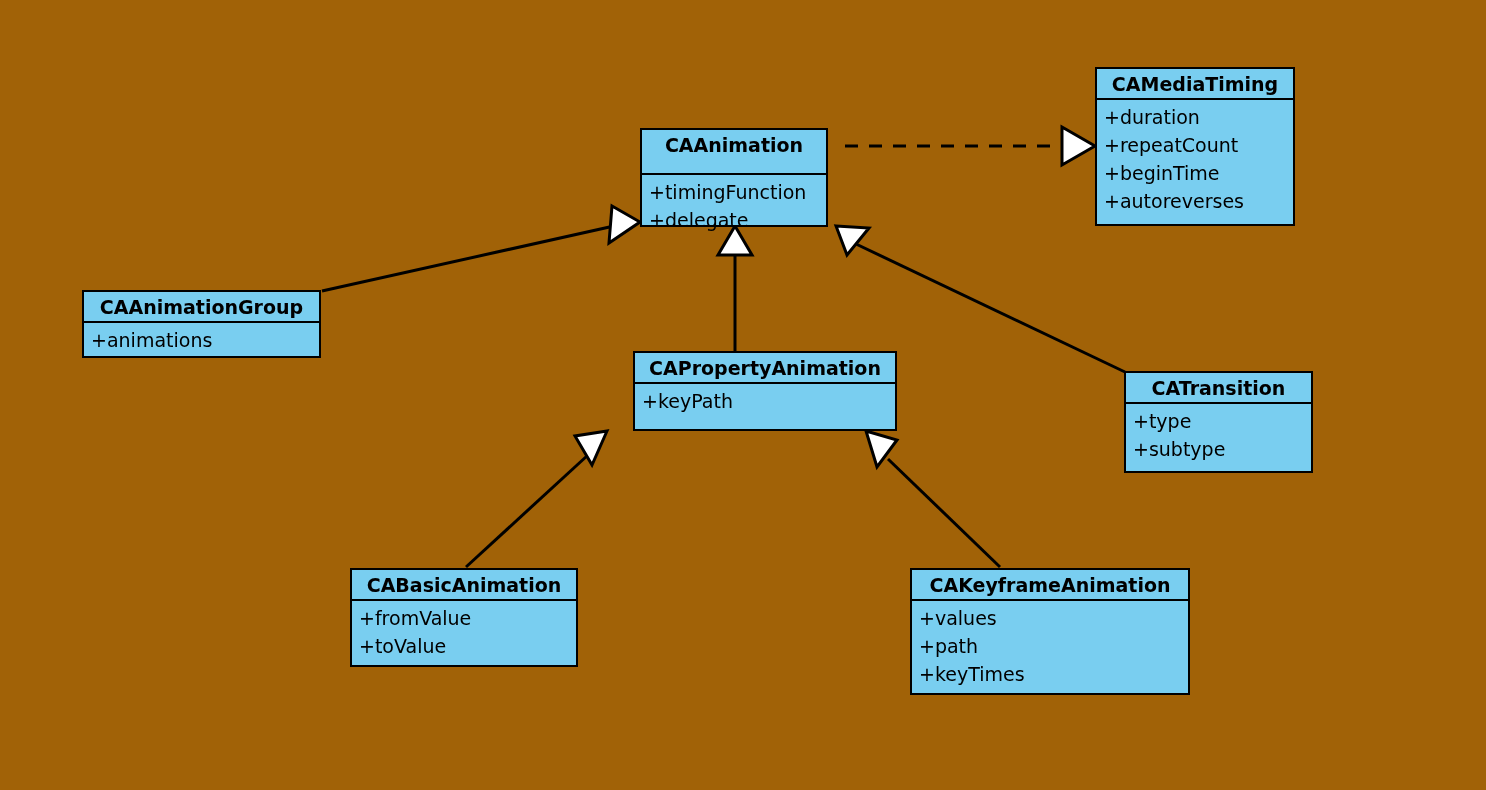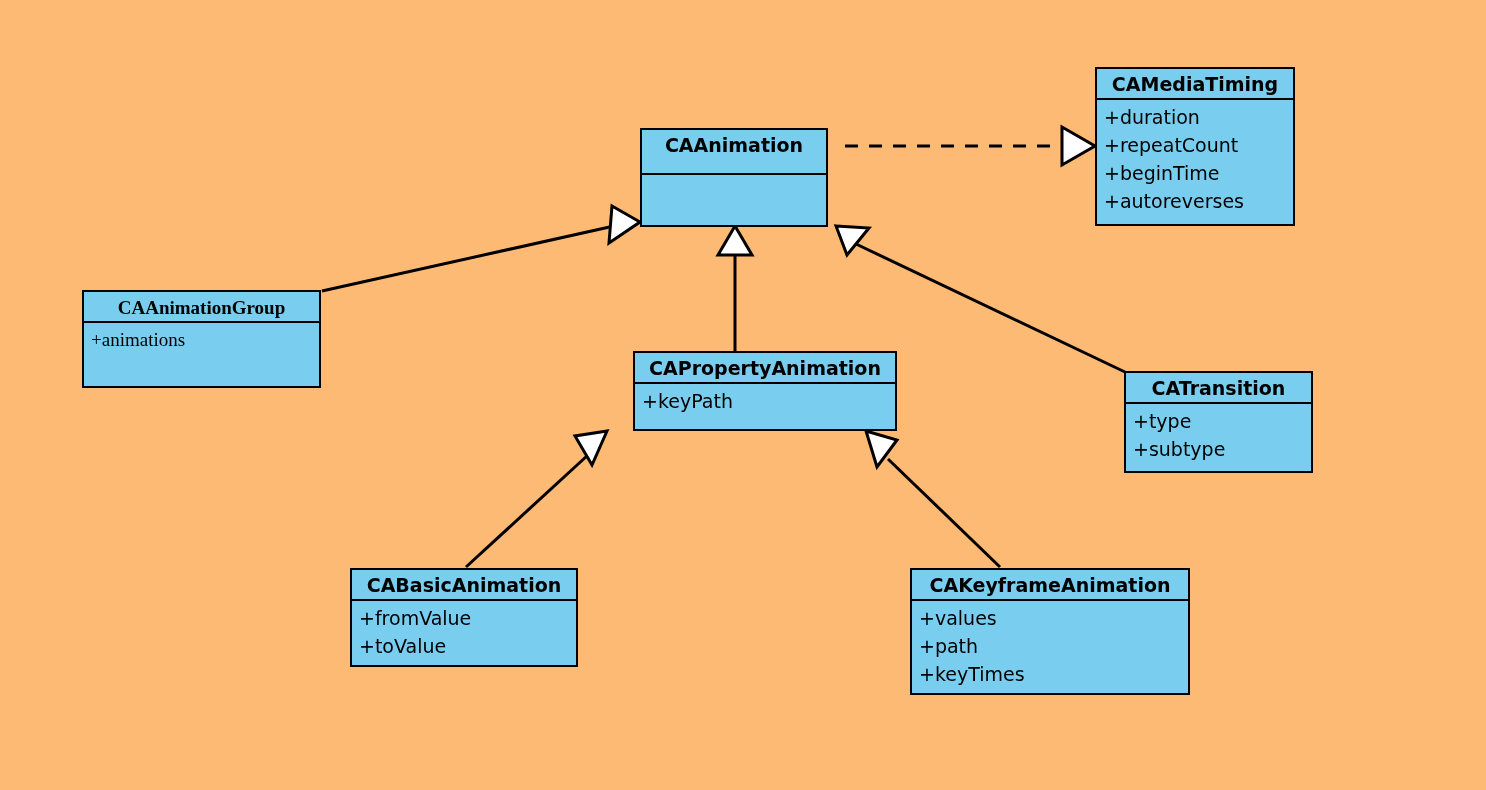--- a/index.html
+++ b/index.html
@@ -51,21 +51,21 @@
   .uml-attr {
     font-size: 19px;
     line-height: 1.48;
     color: #000000;
     white-space: nowrap;
   }
 </style>
 </head>
 <body>
 
-<div id="canvas" style="background: #fdba74;">
+<div id="canvas" style="background: #a16207;">
 
   <svg id="edges" viewBox="0 0 1486 790" width="1486" height="790" xmlns="http://www.w3.org/2000/svg">
 
     <g>
       <line x1="845" y1="146" x2="1062" y2="146" stroke="#000000" stroke-width="3" stroke-dasharray="13,11"></line>
       <polygon points="1062,127 1095,146 1062,165" fill="#ffffff" stroke="#000000" stroke-width="3" stroke-linejoin="miter"></polygon>
     </g>
 
     <g>
       <line x1="322" y1="291" x2="614" y2="226" stroke="#000000" stroke-width="3"></line>
@@ -98,23 +98,27 @@
     <div class="uml-attrs">
       <div class="uml-attr">+duration</div>
       <div class="uml-attr">+repeatCount</div>
       <div class="uml-attr">+beginTime</div>
       <div class="uml-attr">+autoreverses</div>
     </div>
   </div>
 
   <div class="uml-class" style="left: 640px; top: 128px; width: 188px; height: 99px; background: rgb(121, 206, 240); border-color: rgb(0, 0, 0);">
     <div class="uml-class-name" style="height: 45px;">CAAnimation</div>
+    <div class="uml-attrs">
+      <div class="uml-attr">+timingFunction</div>
+      <div class="uml-attr">+delegate</div>
+    </div>
   </div>
 
-  <div class="uml-class" style="left: 82px; top: 290px; width: 239px; height: 98px; background: rgb(121, 206, 240); border-color: rgb(0, 0, 0); font-family: Liberation Serif, serif;">
+  <div class="uml-class" style="left: 82px; top: 290px; width: 239px; height: 68px; background: rgb(121, 206, 240); border-color: rgb(0, 0, 0);">
     <div class="uml-class-name" style="height: 31px;">CAAnimationGroup</div>
     <div class="uml-attrs">
       <div class="uml-attr">+animations</div>
     </div>
   </div>
 
   <div class="uml-class" style="left: 633px; top: 351px; width: 264px; height: 80px; background: rgb(121, 206, 240); border-color: rgb(0, 0, 0);">
     <div class="uml-class-name" style="height: 31px;">CAPropertyAnimation</div>
     <div class="uml-attrs">
       <div class="uml-attr">+keyPath</div>

